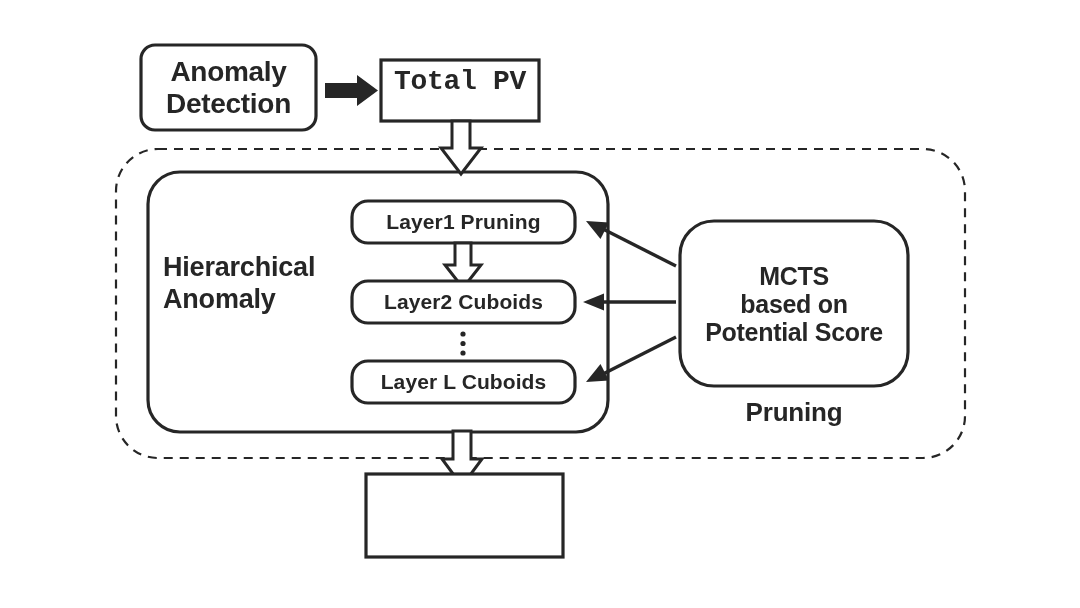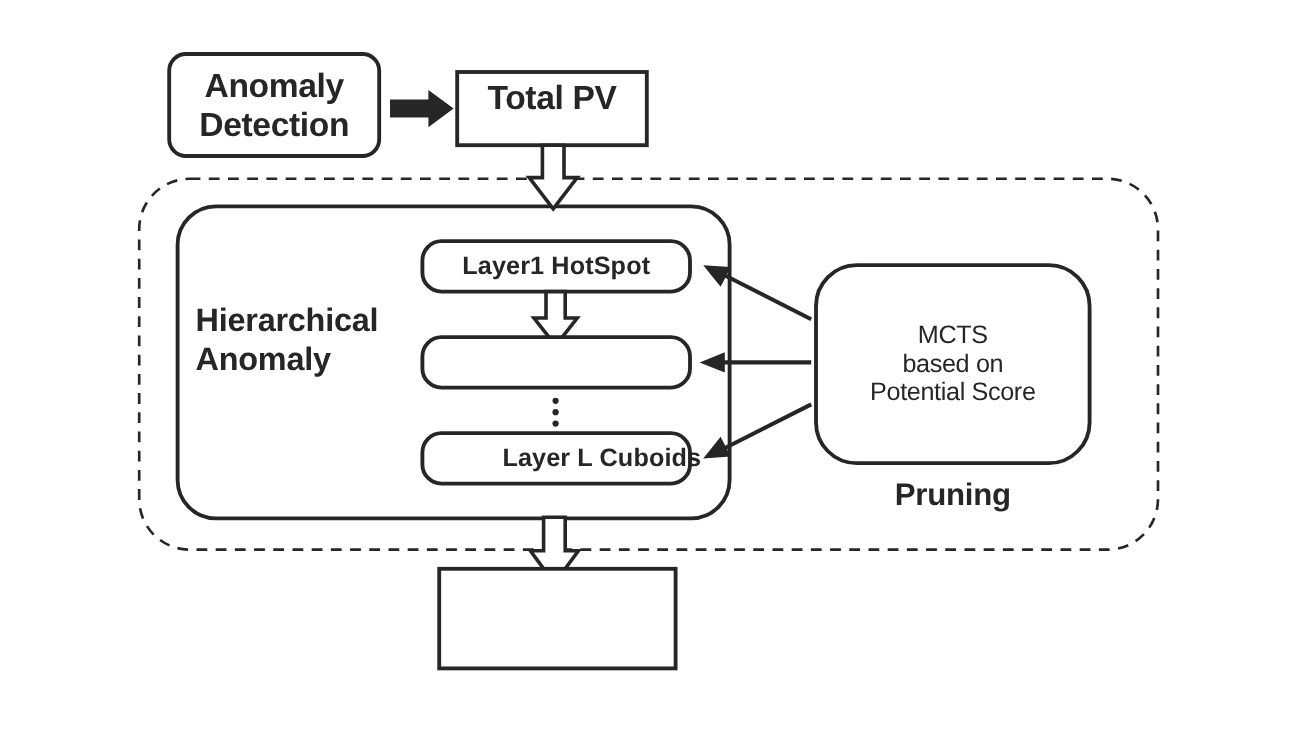--- a/index.html
+++ b/index.html
@@ -68,22 +68,22 @@
     line-height: 1.12;
     white-space: pre-line;
     user-select: none;
   }
   .lbl-box-lg {
     font-size: 28px;
     font-weight: 700;
     letter-spacing: -0.3px;
   }
   .lbl-box-md {
-    font-size: 21px;
-    font-weight: 400;
+    font-size: 25px;
+    font-weight: 700;
     letter-spacing: -0.3px;
   }
   .lbl-layer {
     font-size: 21px;
     font-weight: 600;
     letter-spacing: 0.1px;
   }
   .lbl-section {
     font-size: 27px;
     font-weight: 700;
@@ -161,29 +161,30 @@
     <g>
       <path class="block-arrow" d="M 453 431 L 471 431 L 471 459 L 482 459 L 462 486 L 442 459 L 453 459 Z"></path>
     </g>
 
     <rect class="shape-stroke" x="366" y="474" width="197" height="83" rx="0" ry="0"></rect>
   </svg>
 
   <div class="lbl lbl-box-lg centerer" style="left:141px; top:45px; width:175px; height:85px;">Anomaly
 Detection</div>
 
-  <div class="lbl lbl-box-lg centerer" style="left:381px; top:60px; width:158px; height:43px;">Total PV</div>
+  <div class="lbl lbl-box-lg centerer" style="left:381px; top:60px; width:158px; height:43px;font-family:Liberation Mono, monospace;">Total PV</div>
 
   <div class="lbl lbl-section" style="left:163px; top:252px; width:190px;">Hierarchical
 Anomaly</div>
 
-  <div class="lbl lbl-layer centerer" style="left:352px; top:201px; width:223px; height:42px;">Layer1 HotSpot</div>
+  <div class="lbl lbl-layer centerer" style="left:352px; top:201px; width:223px; height:42px;">Layer1 Pruning</div>
 
+  <div class="lbl lbl-layer centerer" style="left:352px; top:281px; width:223px; height:42px;">Layer2 Cuboids</div>
 
-  <div class="lbl lbl-layer centerer" style="left:352px; top:361px; width:223px; height:42px;margin-left:38px;">Layer L  Cuboids</div>
+  <div class="lbl lbl-layer centerer" style="left:352px; top:361px; width:223px; height:42px;">Layer L  Cuboids</div>
 
   <div class="lbl lbl-box-md centerer" style="left:680px; top:221px; width:228px; height:165px;">MCTS
 based on
 Potential Score</div>
 
   <div class="lbl lbl-caption" style="left:680px; top:398px; width:228px;">Pruning</div>
 
 
 </div>
 

